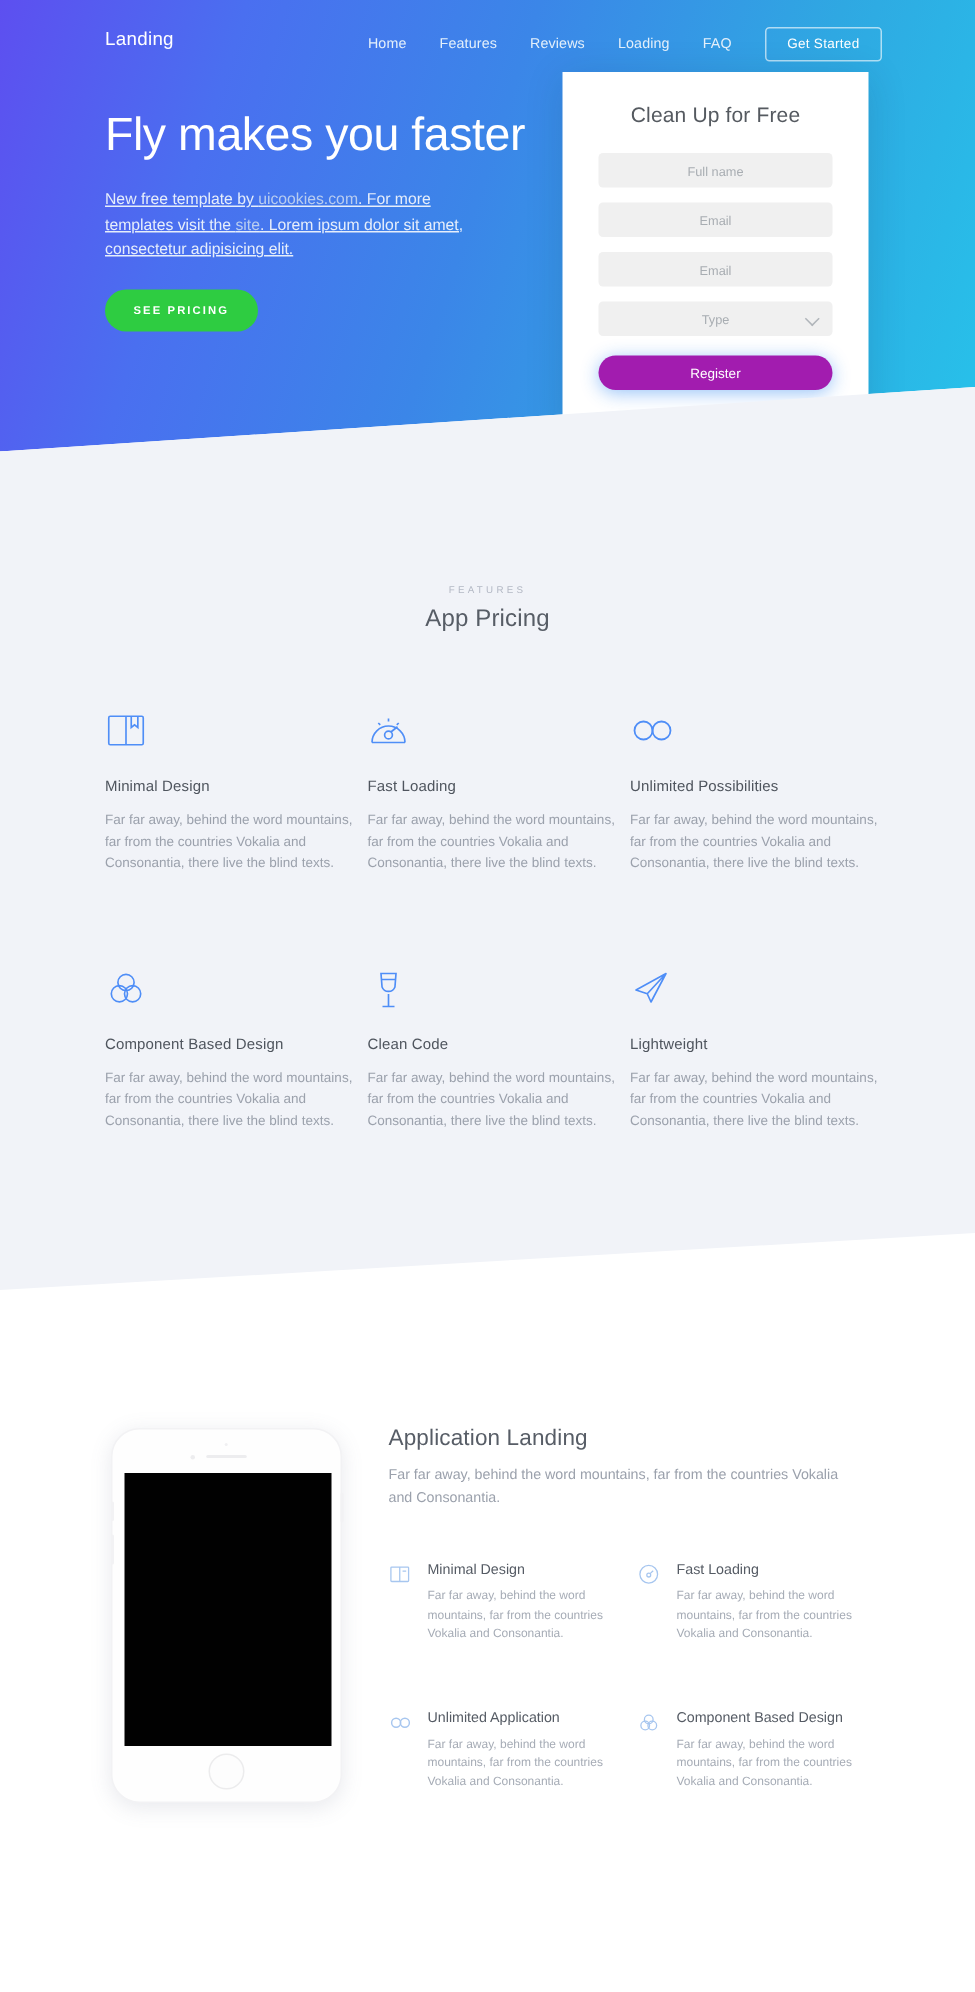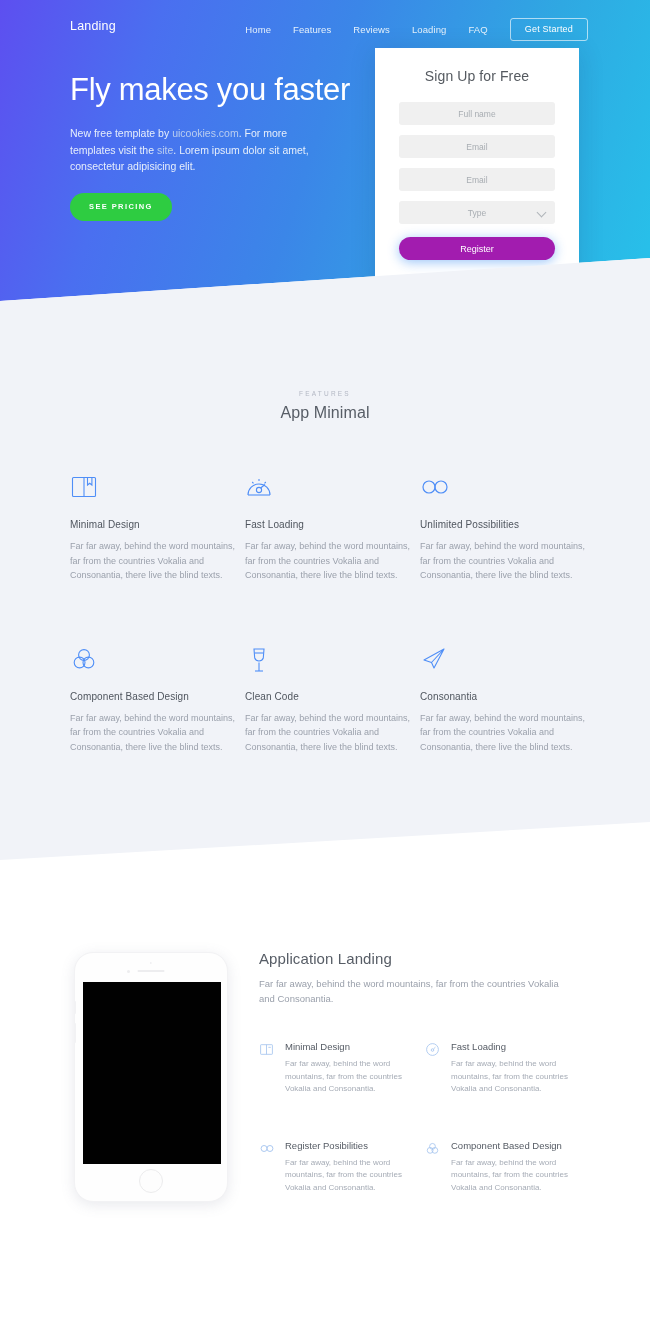--- a/index.html
+++ b/index.html
@@ -53,20 +53,21 @@
   
   .hero-left { position: absolute; left: 70px; top: 72px; width: 300px; }
   .hero-title {
     font-size: 31px; line-height: 36px; font-weight: 400;
     color: #ffffff; letter-spacing: -0.3px;
   }
   .hero-sub {
     margin-top: 17px;
     font-size: 10.5px; line-height: 16.5px; color: #e6eefb;
     max-width: 240px;
+    text-decoration: underline;
   }
   .hero-sub .muted { color: #b9cdf0; }
   .btn-pricing {
     display: inline-block; margin-top: 18px;
     background: #2ecc41; color: #ffffff;
     border: none; border-radius: 18px;
     padding: 9px 19px 10px;
     font-size: 7.5px; font-weight: 700; letter-spacing: 1.4px;
     cursor: pointer;
   }
@@ -215,36 +216,36 @@
       </div>
     </div>
 
     <div class="hero-left">
       <h1 class="hero-title">Fly makes you faster</h1>
       <p class="hero-sub"><span>New free template by </span><span class="muted">uicookies.com</span><span>. For more templates visit the </span><span class="muted">site</span><span>. Lorem ipsum dolor sit amet, consectetur adipisicing elit.</span></p>
       <button class="btn-pricing">SEE PRICING</button>
     </div>
 
     <div class="signup-card">
-      <div class="signup-title">Sign Up for Free</div>
+      <div class="signup-title">Clean Up for Free</div>
       <input class="field" type="text" placeholder="Full name" style="">
       <input class="field" type="text" placeholder="Email" style="">
       <input class="field" type="text" placeholder="Email" style="">
       <div class="select-wrap">
         <input class="field" type="text" readonly="" placeholder="Type" style="">
         <span class="chev"></span>
       </div>
       <button class="btn-register">Register</button>
     </div>
   </div>
 
   <div class="features-band"></div>
   <div class="features-inner">
     <div class="sec-eyebrow">FEATURES</div>
-    <div class="sec-title">App Minimal</div>
+    <div class="sec-title">App Pricing</div>
 
     <div class="feat-grid">
 
       <div class="feat-item">
         <div class="feat-icon">
           <svg width="28" height="28" viewBox="0 0 28 28" fill="none" stroke="#4f8ef7" stroke-width="1.1">
             <rect x="2.5" y="4.5" width="23" height="19" rx="1"></rect>
             <line x1="14" y1="4.5" x2="14" y2="23.5"></line>
             <path d="M17.5 4.5 V12 l2.2-1.8 L21.9 12 V4.5" stroke="#4f8ef7"></path>
           </svg>
@@ -304,21 +305,21 @@
         <div class="feat-name">Clean Code</div>
         <div class="feat-desc">Far far away, behind the word mountains, far from the countries Vokalia and Consonantia, there live the blind texts.</div>
       </div>
 
       <div class="feat-item">
         <div class="feat-icon">
           <svg width="28" height="28" viewBox="0 0 28 28" fill="none" stroke="#4f8ef7" stroke-width="1.1" stroke-linejoin="round">
             <path d="M24 4 L4 15 L11.5 17.5 L24 4 L14 23 L11.5 17.5"></path>
           </svg>
         </div>
-        <div class="feat-name">Consonantia</div>
+        <div class="feat-name">Lightweight</div>
         <div class="feat-desc">Far far away, behind the word mountains, far from the countries Vokalia and Consonantia, there live the blind texts.</div>
       </div>
 
     </div>
   </div>
 
   <div class="app-sec">
 
     <div class="phone">
       <div class="phone-sensor"></div>
@@ -366,21 +367,21 @@
         </div>
 
         <div class="app-item">
           <div class="app-ico">
             <svg width="16" height="15" viewBox="0 0 30 28" fill="none" stroke="#a7c6ef" stroke-width="1.8">
               <circle cx="9.5" cy="14" r="5.6"></circle>
               <circle cx="20.5" cy="14" r="5.6"></circle>
             </svg>
           </div>
           <div>
-            <div class="app-item-name">Register Posibilities</div>
+            <div class="app-item-name">Unlimited Application</div>
             <div class="app-item-desc">Far far away, behind the word mountains, far from the countries Vokalia and Consonantia.</div>
           </div>
         </div>
 
         <div class="app-item">
           <div class="app-ico">
             <svg width="15" height="15" viewBox="0 0 28 28" fill="none" stroke="#a7c6ef" stroke-width="1.6">
               <circle cx="14" cy="10" r="5.4"></circle>
               <circle cx="9.6" cy="17.5" r="5.4"></circle>
               <circle cx="18.4" cy="17.5" r="5.4"></circle>

